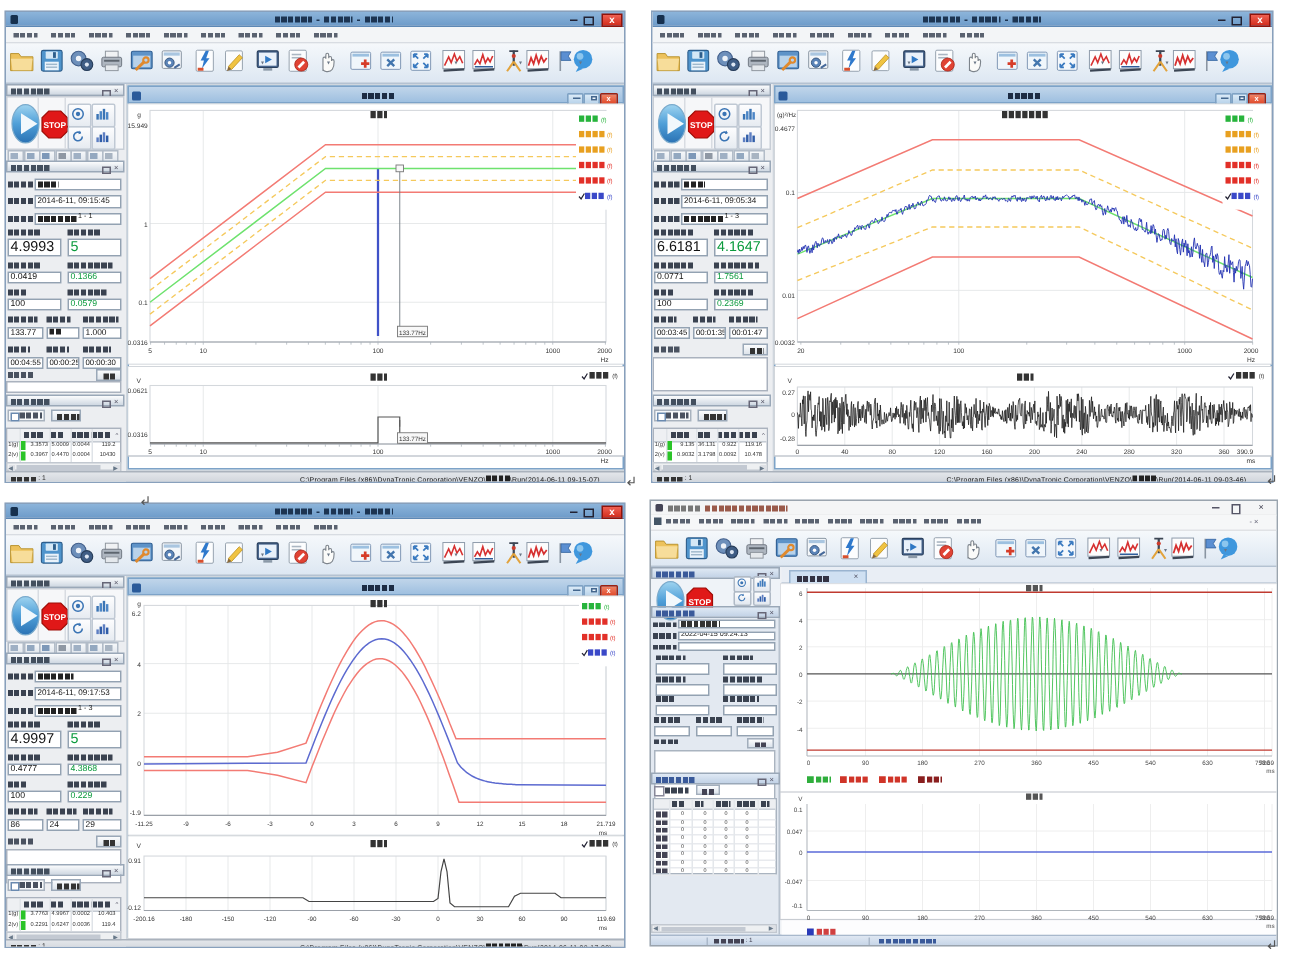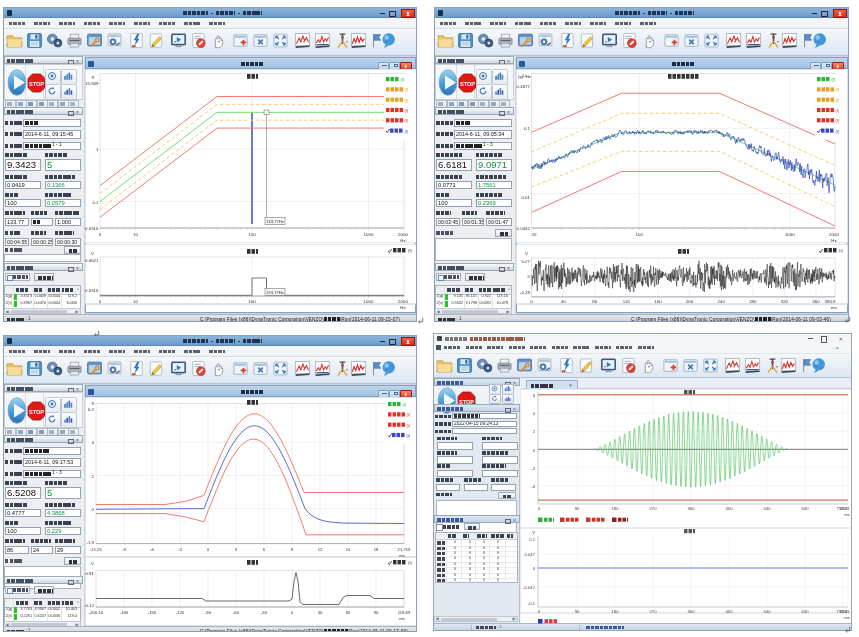--- a/index.html
+++ b/index.html
@@ -302,21 +302,21 @@
     <div style="position:absolute;left:19px;top:110.5px;width:58px;height:8.5px;background:#fff;border:1px solid #93a2b2;box-sizing:border-box;font-size:5.8px;line-height:6.5px;padding-left:1px;color:#111;white-space:nowrap;overflow:hidden;"></div>
     <div style="position:absolute;left:21px;top:112.5px;width:14px;height:4px;background:repeating-linear-gradient(90deg,#222 0 3.5px,transparent 3.5px 4.5px);"></div>
     <div style="position:absolute;left:1px;top:124px;width:17px;height:4px;background:repeating-linear-gradient(90deg,#3a4250 0 3.5px,transparent 3.5px 4.5px);"></div>
     <div style="position:absolute;left:19px;top:122px;width:58px;height:8.5px;background:#fff;border:1px solid #93a2b2;box-sizing:border-box;font-size:5.4px;line-height:6.5px;padding-left:1px;color:#111;white-space:nowrap;overflow:hidden;">2014-6-11, 09:15:45</div>
     <div style="position:absolute;left:1px;top:135.8px;width:17px;height:4px;background:repeating-linear-gradient(90deg,#3a4250 0 3.5px,transparent 3.5px 4.5px);"></div>
     <div style="position:absolute;left:19px;top:133.8px;width:58px;height:8.5px;background:#fff;border:1px solid #93a2b2;box-sizing:border-box;font-size:5.8px;line-height:6.5px;padding-left:1px;color:#111;white-space:nowrap;overflow:hidden;"></div>
     <div style="position:absolute;left:21px;top:135.8px;width:26px;height:4px;background:repeating-linear-gradient(90deg,#222 0 3.5px,transparent 3.5px 4.5px);"></div>
     <div style="position:absolute;left:48px;top:135px;font-size:4.8px;line-height:4.8px;color:#222;white-space:nowrap;">1 - 1</div>
     <div style="position:absolute;left:1px;top:145px;width:22px;height:4px;background:repeating-linear-gradient(90deg,#3a4250 0 3.5px,transparent 3.5px 4.5px);"></div>
     <div style="position:absolute;left:41px;top:145px;width:22px;height:4px;background:repeating-linear-gradient(90deg,#3a4250 0 3.5px,transparent 3.5px 4.5px);"></div>
-    <div style="position:absolute;left:1px;top:150.5px;width:36px;height:12.5px;background:#fff;border:1px solid #93a2b2;box-sizing:border-box;font-size:9.5px;line-height:10.5px;padding-left:1px;color:#111;white-space:nowrap;overflow:hidden;">9.3423</div>
+    <div style="position:absolute;left:1px;top:150.5px;width:36px;height:12.5px;background:#fff;border:1px solid #93a2b2;box-sizing:border-box;font-size:9.5px;line-height:10.5px;padding-left:1px;color:#111;white-space:nowrap;overflow:hidden;">4.9993</div>
     <div style="position:absolute;left:41px;top:150.5px;width:36px;height:12.5px;background:#fff;border:1px solid #93a2b2;box-sizing:border-box;font-size:9.5px;line-height:10.5px;padding-left:1px;color:#0a9a3c;white-space:nowrap;overflow:hidden;">5</div>
     <div style="position:absolute;left:1px;top:166.6px;width:22px;height:4px;background:repeating-linear-gradient(90deg,#3a4250 0 3.5px,transparent 3.5px 4.5px);"></div>
     <div style="position:absolute;left:41px;top:166.6px;width:30px;height:4px;background:repeating-linear-gradient(90deg,#3a4250 0 3.5px,transparent 3.5px 4.5px);"></div>
     <div style="position:absolute;left:1px;top:172.5px;width:36px;height:8.5px;background:#fff;border:1px solid #93a2b2;box-sizing:border-box;font-size:5.8px;line-height:6.5px;padding-left:1px;color:#111;white-space:nowrap;overflow:hidden;">0.0419</div>
     <div style="position:absolute;left:41px;top:172.5px;width:36px;height:8.5px;background:#fff;border:1px solid #93a2b2;box-sizing:border-box;font-size:5.8px;line-height:6.5px;padding-left:1px;color:#0a9a3c;white-space:nowrap;overflow:hidden;">0.1366</div>
     <div style="position:absolute;left:1px;top:184.6px;width:13px;height:4px;background:repeating-linear-gradient(90deg,#3a4250 0 3.5px,transparent 3.5px 4.5px);"></div>
     <div style="position:absolute;left:41px;top:184.6px;width:26px;height:4px;background:repeating-linear-gradient(90deg,#3a4250 0 3.5px,transparent 3.5px 4.5px);"></div>
     <div style="position:absolute;left:1px;top:190.5px;width:36px;height:8.5px;background:#fff;border:1px solid #93a2b2;box-sizing:border-box;font-size:5.8px;line-height:6.5px;padding-left:1px;color:#111;white-space:nowrap;overflow:hidden;">100</div>
     <div style="position:absolute;left:41px;top:190.5px;width:36px;height:8.5px;background:#fff;border:1px solid #93a2b2;box-sizing:border-box;font-size:5.8px;line-height:6.5px;padding-left:1px;color:#0a9a3c;white-space:nowrap;overflow:hidden;">0.0579</div>
     <div style="position:absolute;left:1px;top:203.3px;width:20px;height:4px;background:repeating-linear-gradient(90deg,#3a4250 0 3.5px,transparent 3.5px 4.5px);"></div>
@@ -681,21 +681,21 @@
     <div style="position:absolute;left:21px;top:112.5px;width:14px;height:4px;background:repeating-linear-gradient(90deg,#222 0 3.5px,transparent 3.5px 4.5px);"></div>
     <div style="position:absolute;left:1px;top:124px;width:17px;height:4px;background:repeating-linear-gradient(90deg,#3a4250 0 3.5px,transparent 3.5px 4.5px);"></div>
     <div style="position:absolute;left:19px;top:122px;width:58px;height:8.5px;background:#fff;border:1px solid #93a2b2;box-sizing:border-box;font-size:5.4px;line-height:6.5px;padding-left:1px;color:#111;white-space:nowrap;overflow:hidden;">2014-6-11, 09:05:34</div>
     <div style="position:absolute;left:1px;top:135.8px;width:17px;height:4px;background:repeating-linear-gradient(90deg,#3a4250 0 3.5px,transparent 3.5px 4.5px);"></div>
     <div style="position:absolute;left:19px;top:133.8px;width:58px;height:8.5px;background:#fff;border:1px solid #93a2b2;box-sizing:border-box;font-size:5.8px;line-height:6.5px;padding-left:1px;color:#111;white-space:nowrap;overflow:hidden;"></div>
     <div style="position:absolute;left:21px;top:135.8px;width:26px;height:4px;background:repeating-linear-gradient(90deg,#222 0 3.5px,transparent 3.5px 4.5px);"></div>
     <div style="position:absolute;left:48px;top:135px;font-size:4.8px;line-height:4.8px;color:#222;white-space:nowrap;">1 - 3</div>
     <div style="position:absolute;left:1px;top:145px;width:26px;height:4px;background:repeating-linear-gradient(90deg,#3a4250 0 3.5px,transparent 3.5px 4.5px);"></div>
     <div style="position:absolute;left:41px;top:145px;width:26px;height:4px;background:repeating-linear-gradient(90deg,#3a4250 0 3.5px,transparent 3.5px 4.5px);"></div>
     <div style="position:absolute;left:1px;top:150.5px;width:36px;height:12.5px;background:#fff;border:1px solid #93a2b2;box-sizing:border-box;font-size:9.5px;line-height:10.5px;padding-left:1px;color:#111;white-space:nowrap;overflow:hidden;">6.6181</div>
-    <div style="position:absolute;left:41px;top:150.5px;width:36px;height:12.5px;background:#fff;border:1px solid #93a2b2;box-sizing:border-box;font-size:9.5px;line-height:10.5px;padding-left:1px;color:#0a9a3c;white-space:nowrap;overflow:hidden;">9.0971</div>
+    <div style="position:absolute;left:41px;top:150.5px;width:36px;height:12.5px;background:#fff;border:1px solid #93a2b2;box-sizing:border-box;font-size:9.5px;line-height:10.5px;padding-left:1px;color:#0a9a3c;white-space:nowrap;overflow:hidden;">4.1647</div>
     <div style="position:absolute;left:1px;top:166.6px;width:26px;height:4px;background:repeating-linear-gradient(90deg,#3a4250 0 3.5px,transparent 3.5px 4.5px);"></div>
     <div style="position:absolute;left:41px;top:166.6px;width:30px;height:4px;background:repeating-linear-gradient(90deg,#3a4250 0 3.5px,transparent 3.5px 4.5px);"></div>
     <div style="position:absolute;left:1px;top:172.5px;width:36px;height:8.5px;background:#fff;border:1px solid #93a2b2;box-sizing:border-box;font-size:5.8px;line-height:6.5px;padding-left:1px;color:#111;white-space:nowrap;overflow:hidden;">0.0771</div>
     <div style="position:absolute;left:41px;top:172.5px;width:36px;height:8.5px;background:#fff;border:1px solid #93a2b2;box-sizing:border-box;font-size:5.8px;line-height:6.5px;padding-left:1px;color:#0a9a3c;white-space:nowrap;overflow:hidden;">1.7561</div>
     <div style="position:absolute;left:1px;top:184.6px;width:13px;height:4px;background:repeating-linear-gradient(90deg,#3a4250 0 3.5px,transparent 3.5px 4.5px);"></div>
     <div style="position:absolute;left:41px;top:184.6px;width:26px;height:4px;background:repeating-linear-gradient(90deg,#3a4250 0 3.5px,transparent 3.5px 4.5px);"></div>
     <div style="position:absolute;left:1px;top:190.5px;width:36px;height:8.5px;background:#fff;border:1px solid #93a2b2;box-sizing:border-box;font-size:5.8px;line-height:6.5px;padding-left:1px;color:#111;white-space:nowrap;overflow:hidden;">100</div>
     <div style="position:absolute;left:41px;top:190.5px;width:36px;height:8.5px;background:#fff;border:1px solid #93a2b2;box-sizing:border-box;font-size:5.8px;line-height:6.5px;padding-left:1px;color:#0a9a3c;white-space:nowrap;overflow:hidden;">0.2369</div>
     <div style="position:absolute;left:1px;top:203px;width:15px;height:4px;background:repeating-linear-gradient(90deg,#3a4250 0 3.5px,transparent 3.5px 4.5px);"></div>
     <div style="position:absolute;left:27px;top:203px;width:15px;height:4px;background:repeating-linear-gradient(90deg,#3a4250 0 3.5px,transparent 3.5px 4.5px);"></div>
@@ -1030,21 +1030,21 @@
     <div style="position:absolute;left:19px;top:110.5px;width:58px;height:8.5px;background:#fff;border:1px solid #93a2b2;box-sizing:border-box;font-size:5.8px;line-height:6.5px;padding-left:1px;color:#111;white-space:nowrap;overflow:hidden;"></div>
     <div style="position:absolute;left:21px;top:112.5px;width:24px;height:4px;background:repeating-linear-gradient(90deg,#222 0 3.5px,transparent 3.5px 4.5px);"></div>
     <div style="position:absolute;left:1px;top:124px;width:17px;height:4px;background:repeating-linear-gradient(90deg,#3a4250 0 3.5px,transparent 3.5px 4.5px);"></div>
     <div style="position:absolute;left:19px;top:122px;width:58px;height:8.5px;background:#fff;border:1px solid #93a2b2;box-sizing:border-box;font-size:5.4px;line-height:6.5px;padding-left:1px;color:#111;white-space:nowrap;overflow:hidden;">2014-6-11, 09:17:53</div>
     <div style="position:absolute;left:1px;top:135.8px;width:17px;height:4px;background:repeating-linear-gradient(90deg,#3a4250 0 3.5px,transparent 3.5px 4.5px);"></div>
     <div style="position:absolute;left:19px;top:133.8px;width:58px;height:8.5px;background:#fff;border:1px solid #93a2b2;box-sizing:border-box;font-size:5.8px;line-height:6.5px;padding-left:1px;color:#111;white-space:nowrap;overflow:hidden;"></div>
     <div style="position:absolute;left:21px;top:135.8px;width:26px;height:4px;background:repeating-linear-gradient(90deg,#222 0 3.5px,transparent 3.5px 4.5px);"></div>
     <div style="position:absolute;left:48px;top:135px;font-size:4.8px;line-height:4.8px;color:#222;white-space:nowrap;">1 - 3</div>
     <div style="position:absolute;left:1px;top:145px;width:22px;height:4px;background:repeating-linear-gradient(90deg,#3a4250 0 3.5px,transparent 3.5px 4.5px);"></div>
     <div style="position:absolute;left:41px;top:145px;width:22px;height:4px;background:repeating-linear-gradient(90deg,#3a4250 0 3.5px,transparent 3.5px 4.5px);"></div>
-    <div style="position:absolute;left:1px;top:150.5px;width:36px;height:12.5px;background:#fff;border:1px solid #93a2b2;box-sizing:border-box;font-size:9.5px;line-height:10.5px;padding-left:1px;color:#111;white-space:nowrap;overflow:hidden;">6.5208</div>
+    <div style="position:absolute;left:1px;top:150.5px;width:36px;height:12.5px;background:#fff;border:1px solid #93a2b2;box-sizing:border-box;font-size:9.5px;line-height:10.5px;padding-left:1px;color:#111;white-space:nowrap;overflow:hidden;">4.9997</div>
     <div style="position:absolute;left:41px;top:150.5px;width:36px;height:12.5px;background:#fff;border:1px solid #93a2b2;box-sizing:border-box;font-size:9.5px;line-height:10.5px;padding-left:1px;color:#0a9a3c;white-space:nowrap;overflow:hidden;">5</div>
     <div style="position:absolute;left:1px;top:166.6px;width:22px;height:4px;background:repeating-linear-gradient(90deg,#3a4250 0 3.5px,transparent 3.5px 4.5px);"></div>
     <div style="position:absolute;left:41px;top:166.6px;width:30px;height:4px;background:repeating-linear-gradient(90deg,#3a4250 0 3.5px,transparent 3.5px 4.5px);"></div>
     <div style="position:absolute;left:1px;top:172.5px;width:36px;height:8.5px;background:#fff;border:1px solid #93a2b2;box-sizing:border-box;font-size:5.8px;line-height:6.5px;padding-left:1px;color:#111;white-space:nowrap;overflow:hidden;">0.4777</div>
     <div style="position:absolute;left:41px;top:172.5px;width:36px;height:8.5px;background:#fff;border:1px solid #93a2b2;box-sizing:border-box;font-size:5.8px;line-height:6.5px;padding-left:1px;color:#0a9a3c;white-space:nowrap;overflow:hidden;">4.3868</div>
     <div style="position:absolute;left:1px;top:184.6px;width:13px;height:4px;background:repeating-linear-gradient(90deg,#3a4250 0 3.5px,transparent 3.5px 4.5px);"></div>
     <div style="position:absolute;left:41px;top:184.6px;width:26px;height:4px;background:repeating-linear-gradient(90deg,#3a4250 0 3.5px,transparent 3.5px 4.5px);"></div>
     <div style="position:absolute;left:1px;top:190.5px;width:36px;height:8.5px;background:#fff;border:1px solid #93a2b2;box-sizing:border-box;font-size:5.8px;line-height:6.5px;padding-left:1px;color:#111;white-space:nowrap;overflow:hidden;">100</div>
     <div style="position:absolute;left:41px;top:190.5px;width:36px;height:8.5px;background:#fff;border:1px solid #93a2b2;box-sizing:border-box;font-size:5.8px;line-height:6.5px;padding-left:1px;color:#0a9a3c;white-space:nowrap;overflow:hidden;">0.229</div>
     <div style="position:absolute;left:1px;top:203.3px;width:20px;height:4px;background:repeating-linear-gradient(90deg,#3a4250 0 3.5px,transparent 3.5px 4.5px);"></div>

